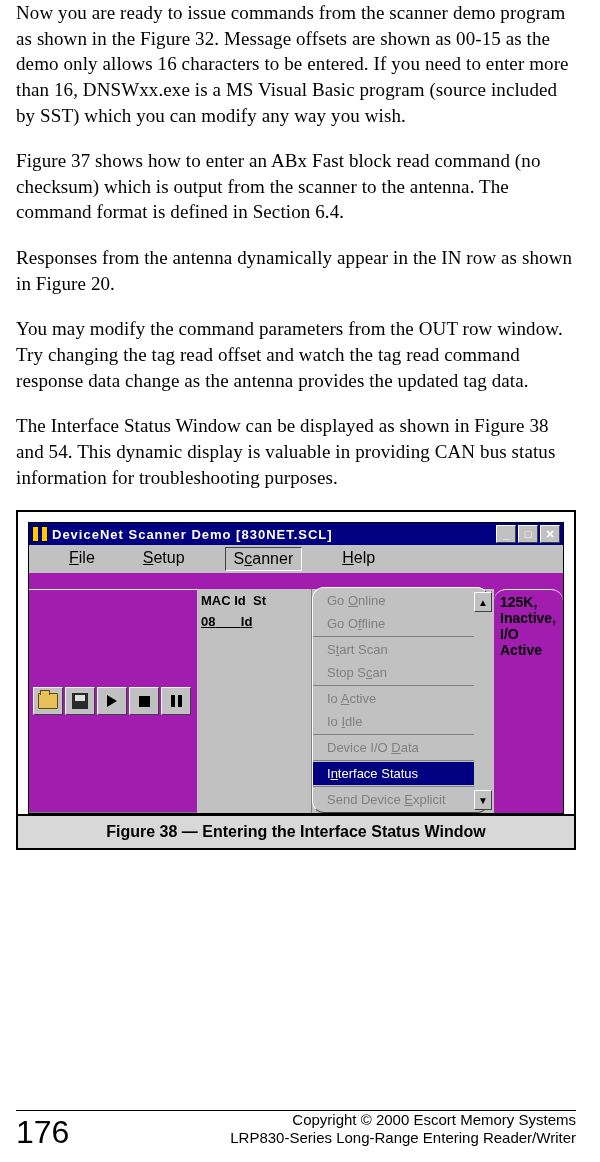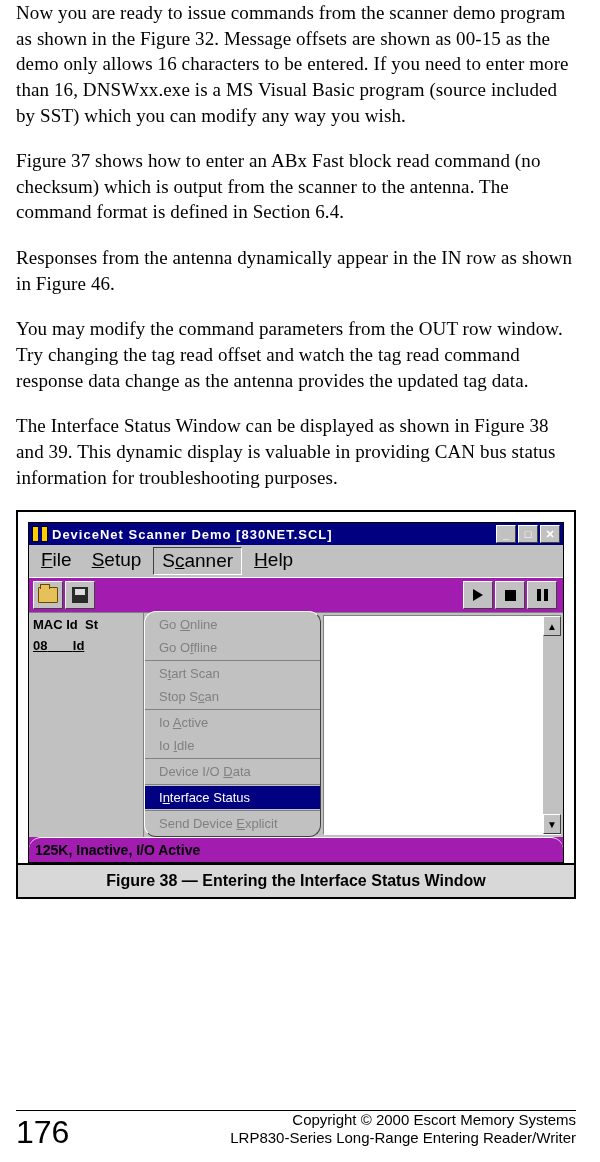--- a/index.html
+++ b/index.html
@@ -78,21 +78,22 @@
     font-family: Arial, sans-serif;
   }
   .menubar {
     display: flex;
     padding: 2px 4px;
     background: #c1c1c1;
     gap: 4px;
   }
   .menubar .menu-item {
     padding: 2px 8px;
-    font-size: 19px;
+    font-size: 16px;
+    margin-left: 28px;
   }
   .menubar .menu-item.pressed {
     border-top: 1px solid #404040;
     border-left: 1px solid #404040;
     border-right: 1px solid #fff;
     border-bottom: 1px solid #fff;
     background:#c1c1c1;
   }
   .menu-item span.u { text-decoration: underline; }
   .toolbar-row {
@@ -216,23 +217,23 @@
   }
 </style>
 </head>
 <body>
 
 <div class="page">
 
   <div class="body-text">
     <p>Now you are ready to issue commands from the scanner demo program as shown in the Figure 32.  Message offsets are shown as 00-15 as the demo only allows 16 characters to be entered.  If you need to enter more than 16, DNSWxx.exe is a MS Visual Basic program (source included by SST) which you can modify any way you wish.</p>
     <p>Figure 37 shows how to enter an ABx Fast block read command (no checksum) which is output from the scanner to the antenna.  The command format is defined in Section 6.4.</p>
-    <p>Responses from the antenna dynamically appear in the IN row as shown in Figure 46.</p>
+    <p>Responses from the antenna dynamically appear in the IN row as shown in Figure 20.</p>
     <p>You may modify the command parameters from the OUT row window.  Try changing the tag read offset and watch the tag read command response data change as the antenna provides the updated tag data.</p>
-    <p>The Interface Status Window can be displayed as shown in Figure  38 and 39. This dynamic display is valuable in providing CAN bus status information for troubleshooting purposes.</p>
+    <p>The Interface Status Window can be displayed as shown in Figure  38 and 54. This dynamic display is valuable in providing CAN bus status information for troubleshooting purposes.</p>
   </div>
 
   <div class="figure-box">
     <div class="win-app">
 
       <div class="titlebar">
         <div class="tb-icon"></div>
         <div class="tb-title">DeviceNet Scanner Demo [830NET.SCL]</div>
         <div class="tb-buttons">
           <div class="tb-btn">_</div>
@@ -241,21 +242,21 @@
         </div>
       </div>
 
       <div class="menubar">
         <div class="menu-item"><span class="u">F</span>ile</div>
         <div class="menu-item"><span class="u">S</span>etup</div>
         <div class="menu-item pressed">S<span class="u">c</span>anner</div>
         <div class="menu-item"><span class="u">H</span>elp</div>
       </div>
 
-      <div style="display:flex; flex-direction:column;">
+      <div style="display:flex; margin-top:16px;">
         <div class="toolbar-row">
           <div class="btn95-group">
             <div class="btn95">
                 <div class="icon-open"></div>
               </div>
             <div class="btn95">
                 <div class="icon-save"></div>
               </div>
           </div>
           <div style="flex:1"></div>

